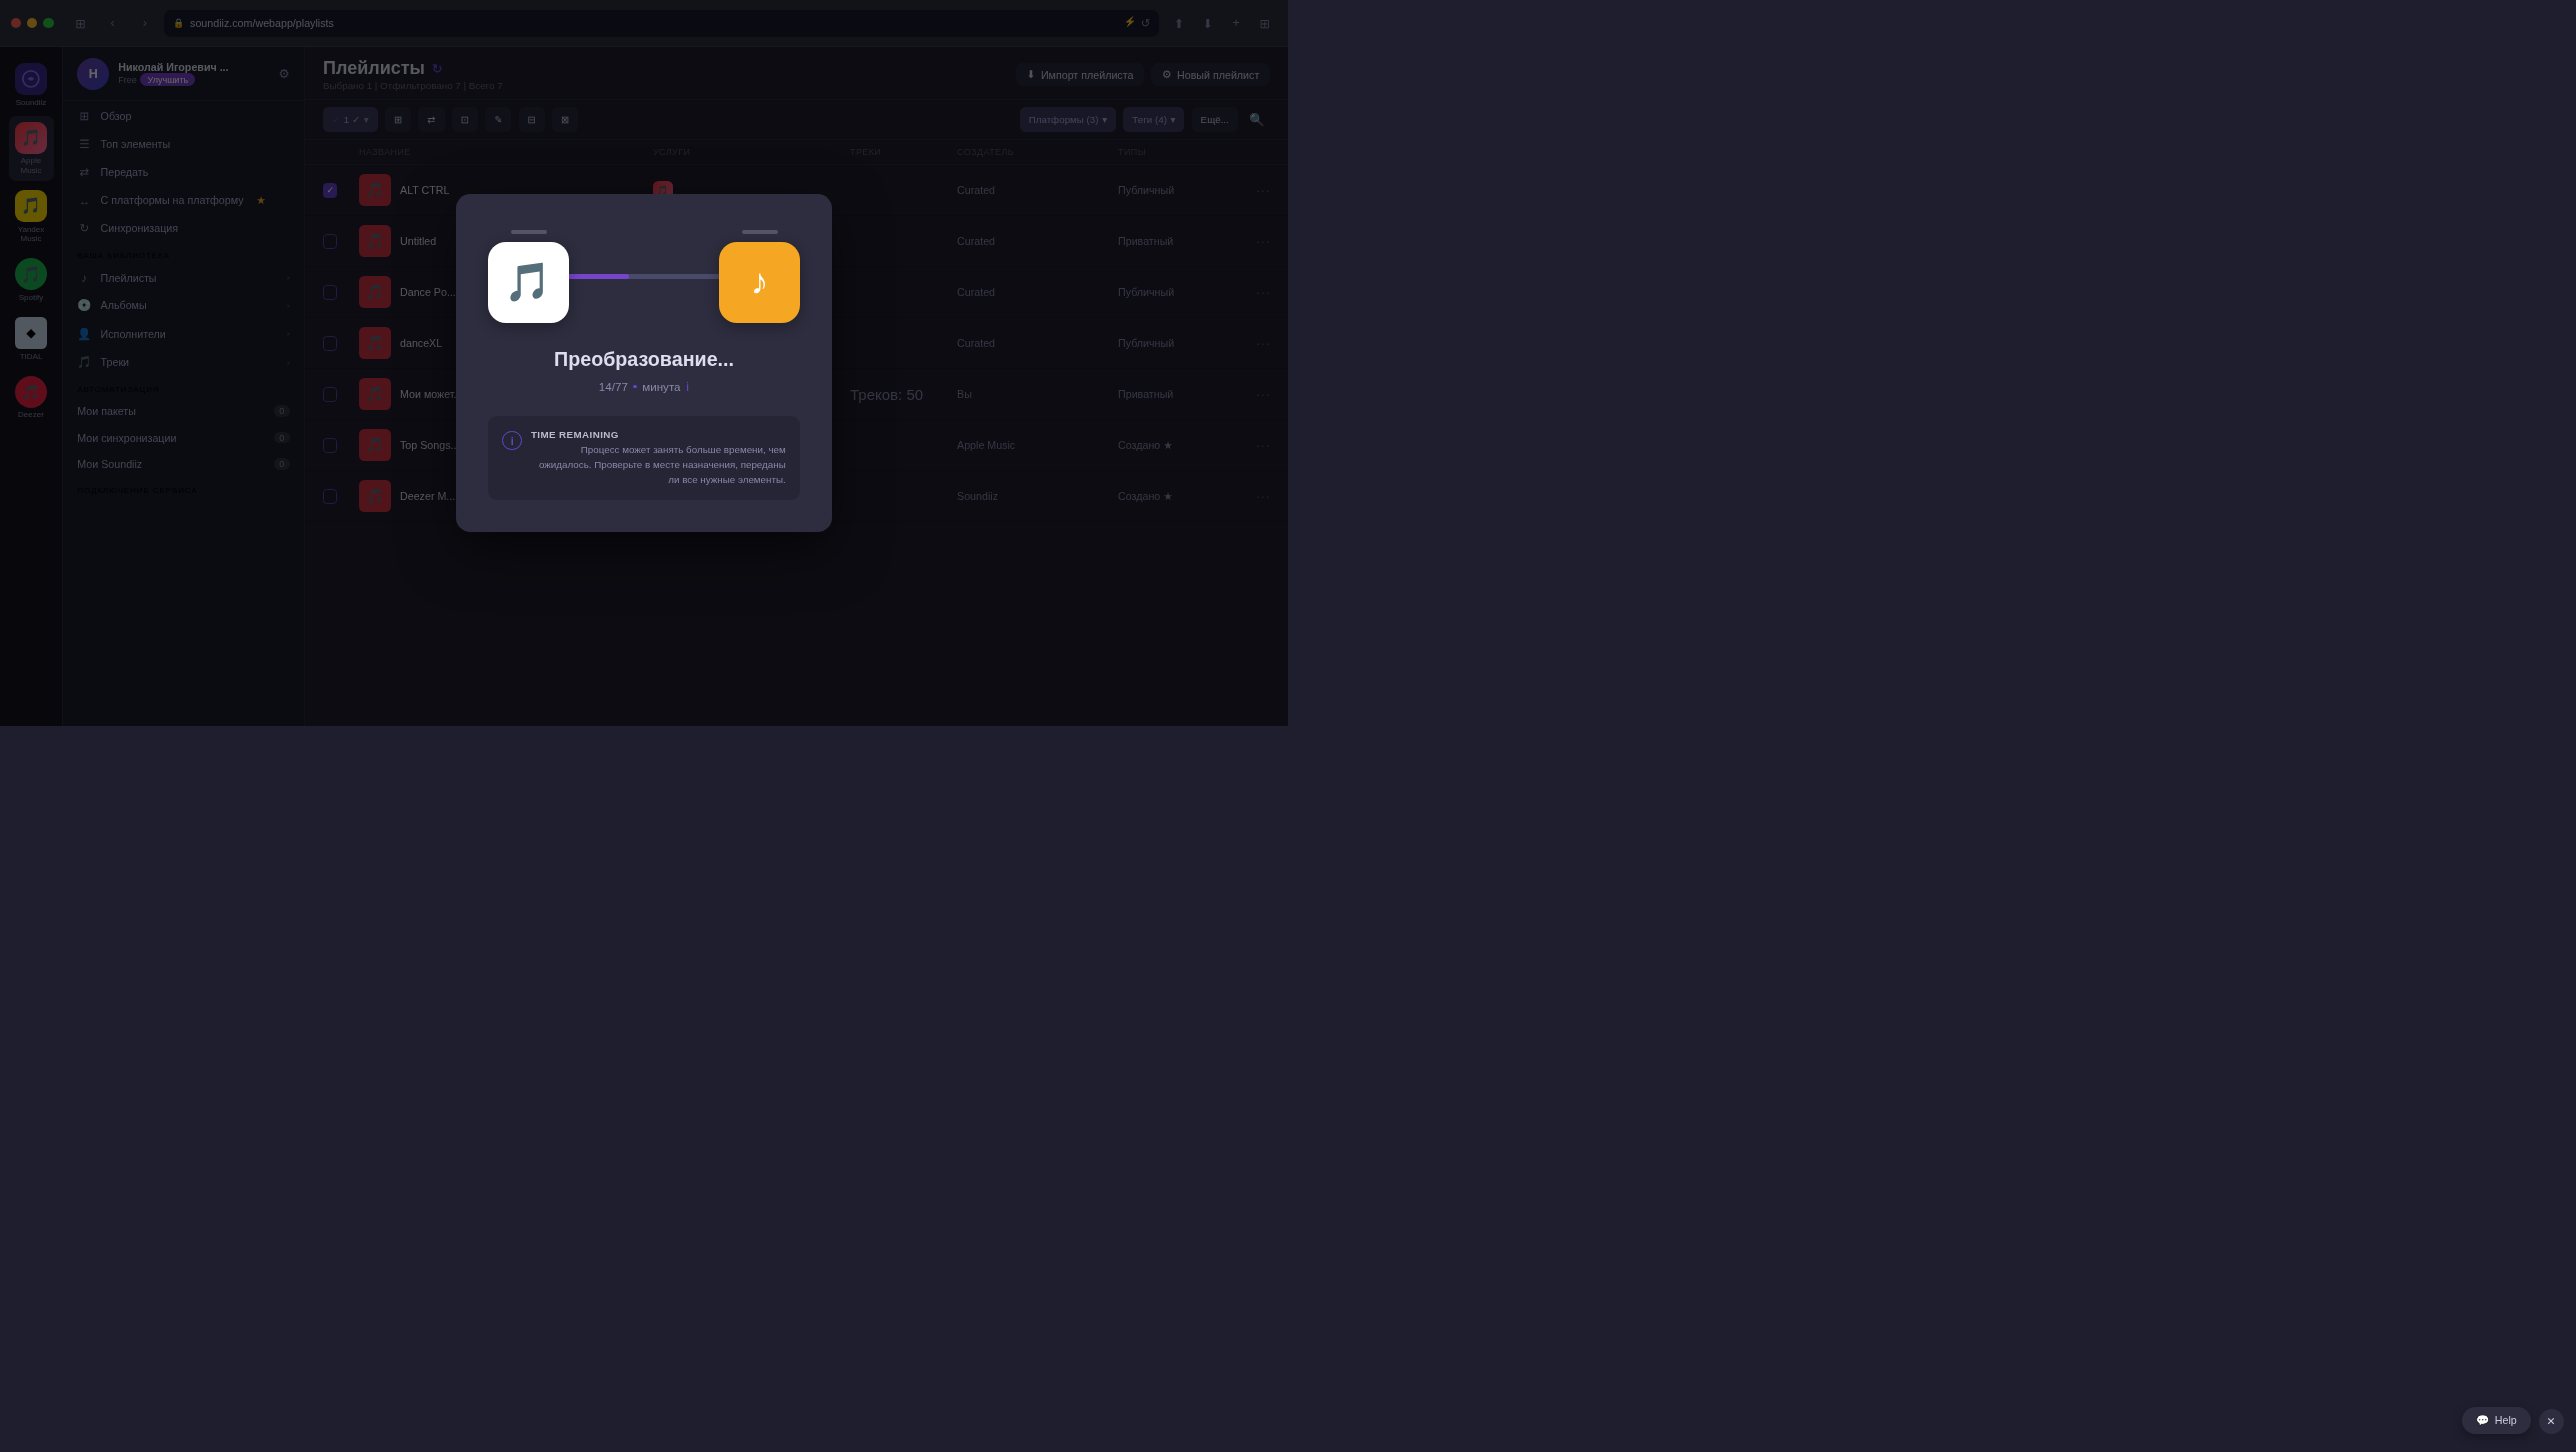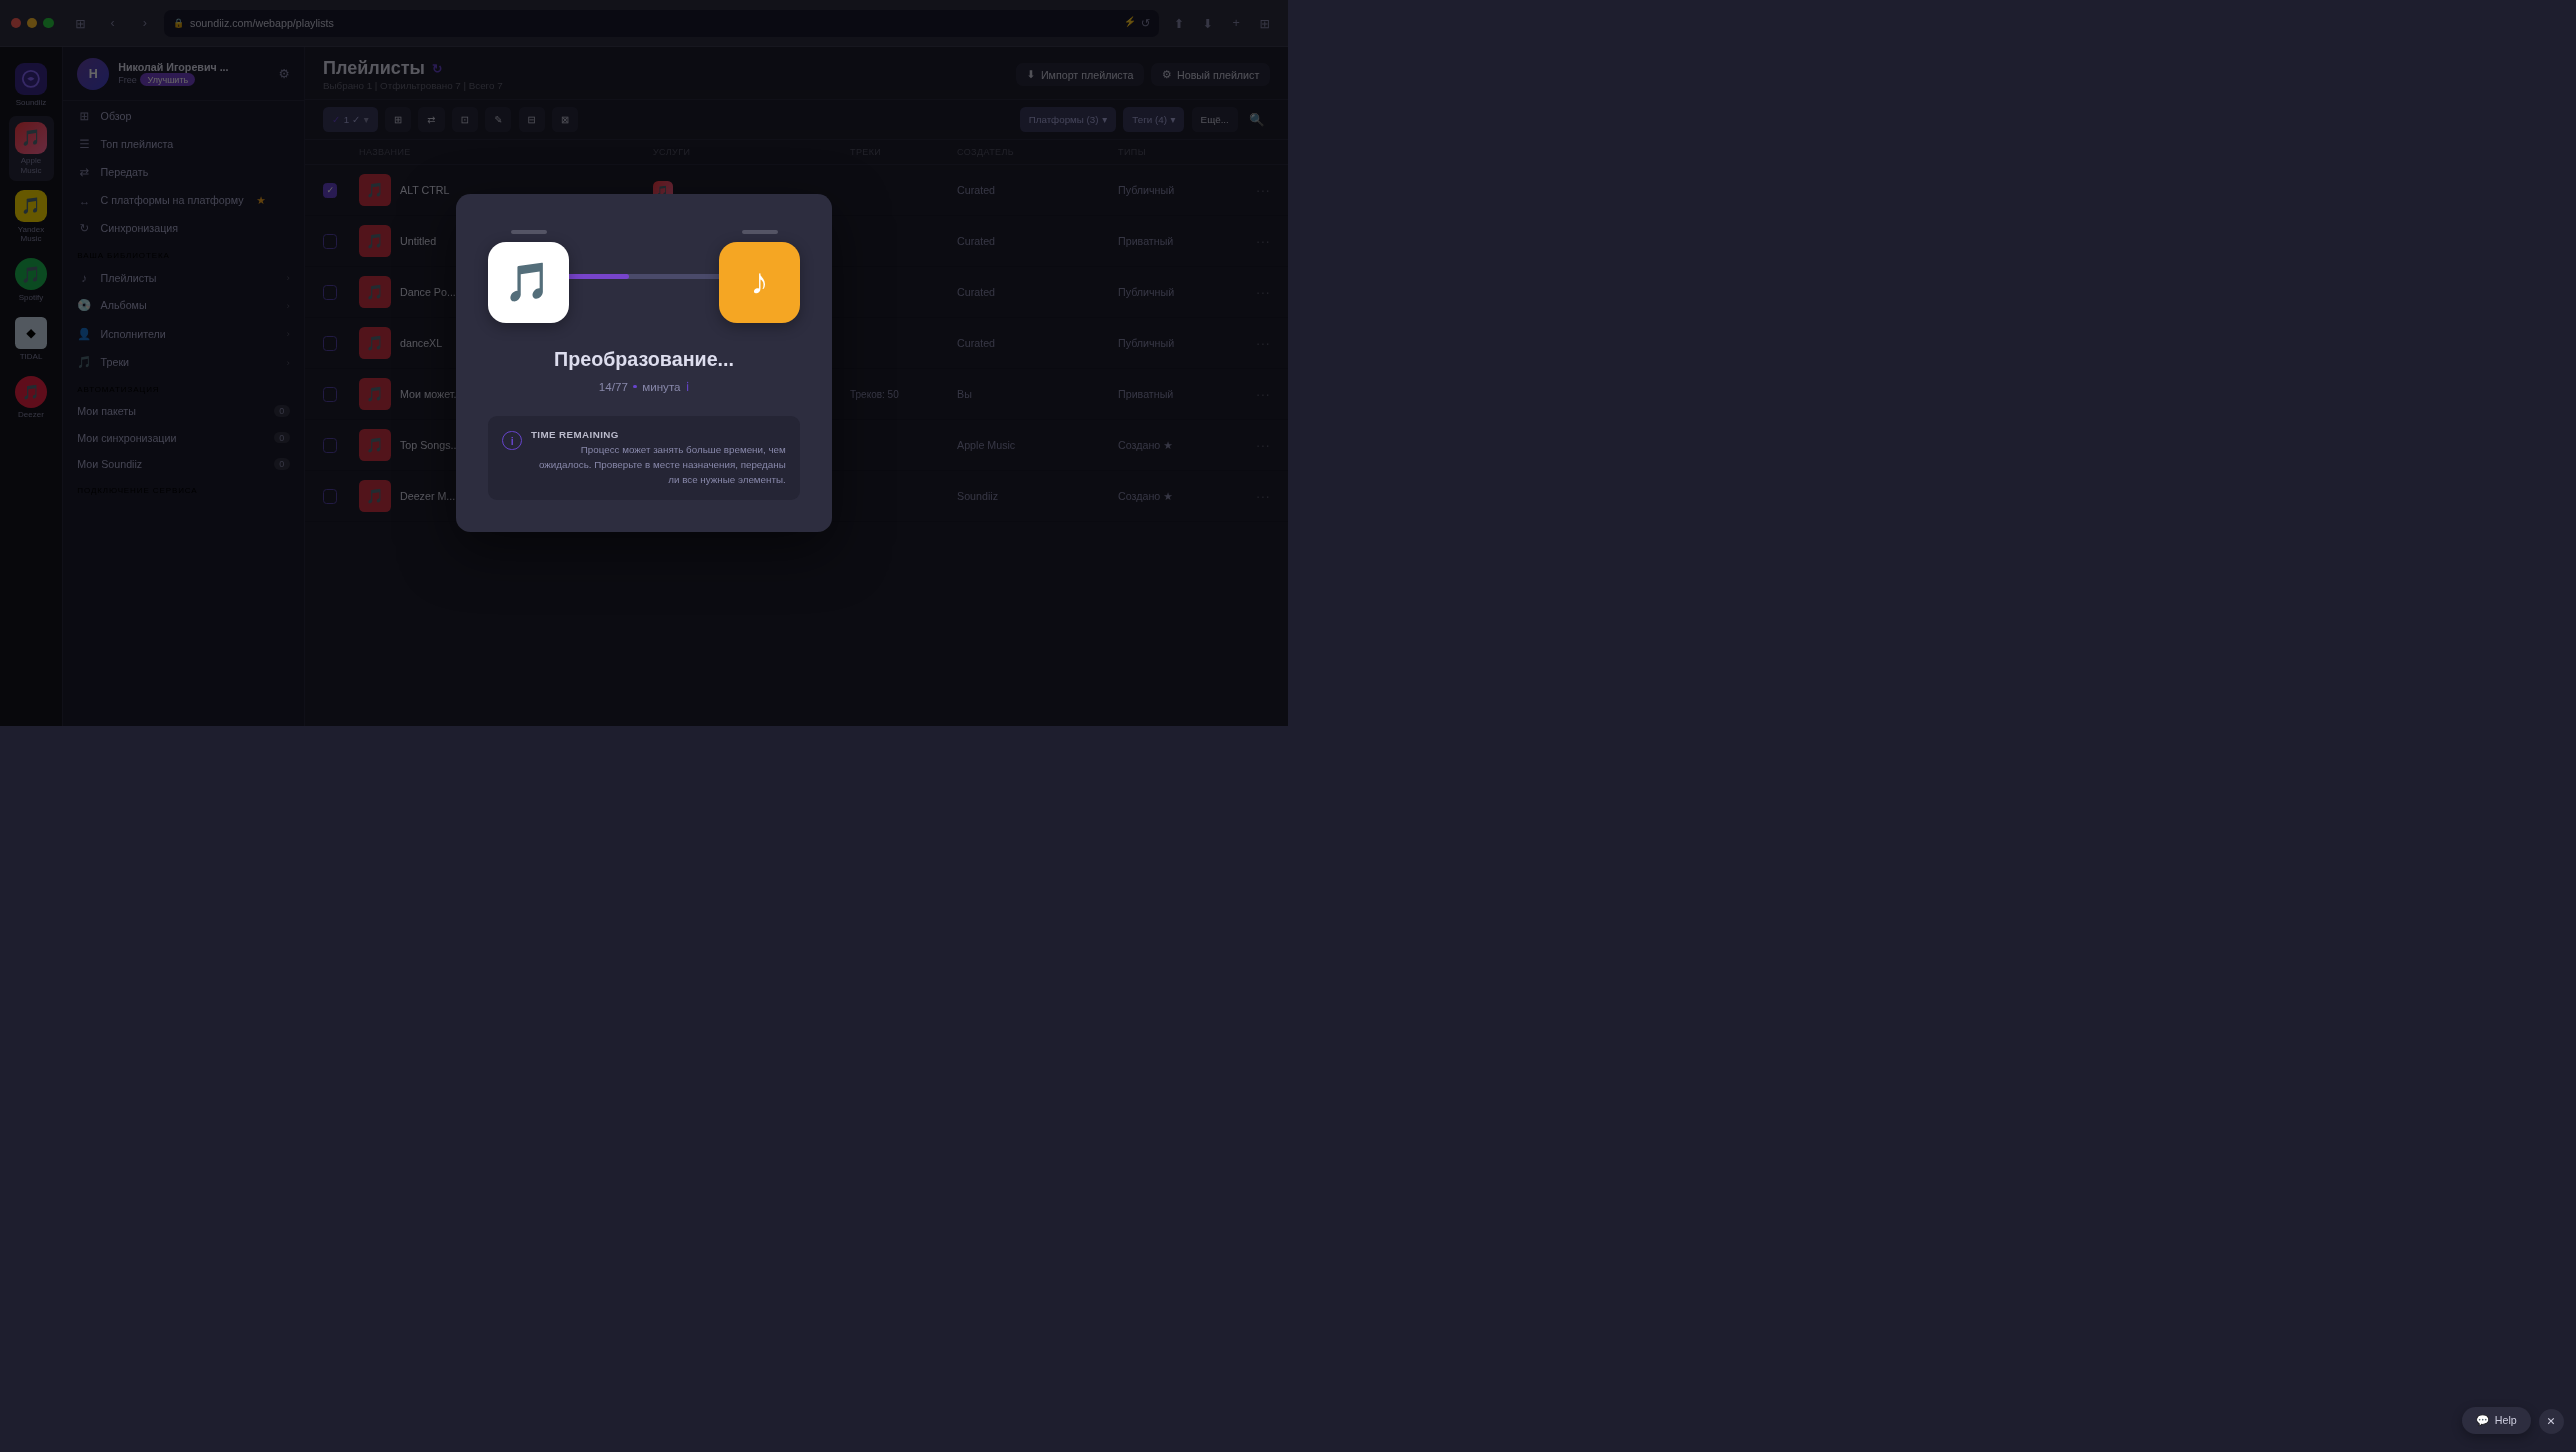--- a/index.html
+++ b/index.html
@@ -289,21 +289,21 @@
       font-size: 14.3px;
     }
     .playlist-name { color: #ddddee; font-size: 10.7px; font-weight: 500; }
     .service-icons { display: flex; gap: 3.6px; align-items: center; }
     .service-dot {
       width: 19.7px; height: 19.7px;
       border-radius: 5.4px;
       display: flex; align-items: center; justify-content: center;
       font-size: 9.8px;
     }
-    .col-tracks { color: #8888aa; font-size: 10px; }
+    .col-tracks { color: #8888aa; font-size: 15px; }
     .col-creator { color: #8888aa; font-size: 10.7px; }
     .col-type { color: #8888aa; font-size: 10.7px; }
     .row-menu { color: #555566; cursor: pointer; font-size: 14.3px; text-align: right; }
 
     
     .modal-overlay {
       position: absolute;
       top: 0; left: 0; right: 0; bottom: 0;
       background: rgba(0,0,0,0.6);
       display: flex;
@@ -541,21 +541,21 @@
       </div>
       <button class="gear-btn">⚙</button>
     </div>
 
     <div class="nav-item">
       <span class="nav-item-icon">⊞</span>
       <span>Обзор</span>
     </div>
     <div class="nav-item">
       <span class="nav-item-icon">☰</span>
-      <span>Топ плейлиста</span>
+      <span>Топ элементы</span>
     </div>
     <div class="nav-item">
       <span class="nav-item-icon">⇄</span>
       <span>Передать</span>
     </div>
     <div class="nav-item">
       <span class="nav-item-icon">↔</span>
       <span>С платформы на платформу</span>
       <span style="color:#f5a623;margin-left:3.6px;font-size:10.7px">★</span>
     </div>

